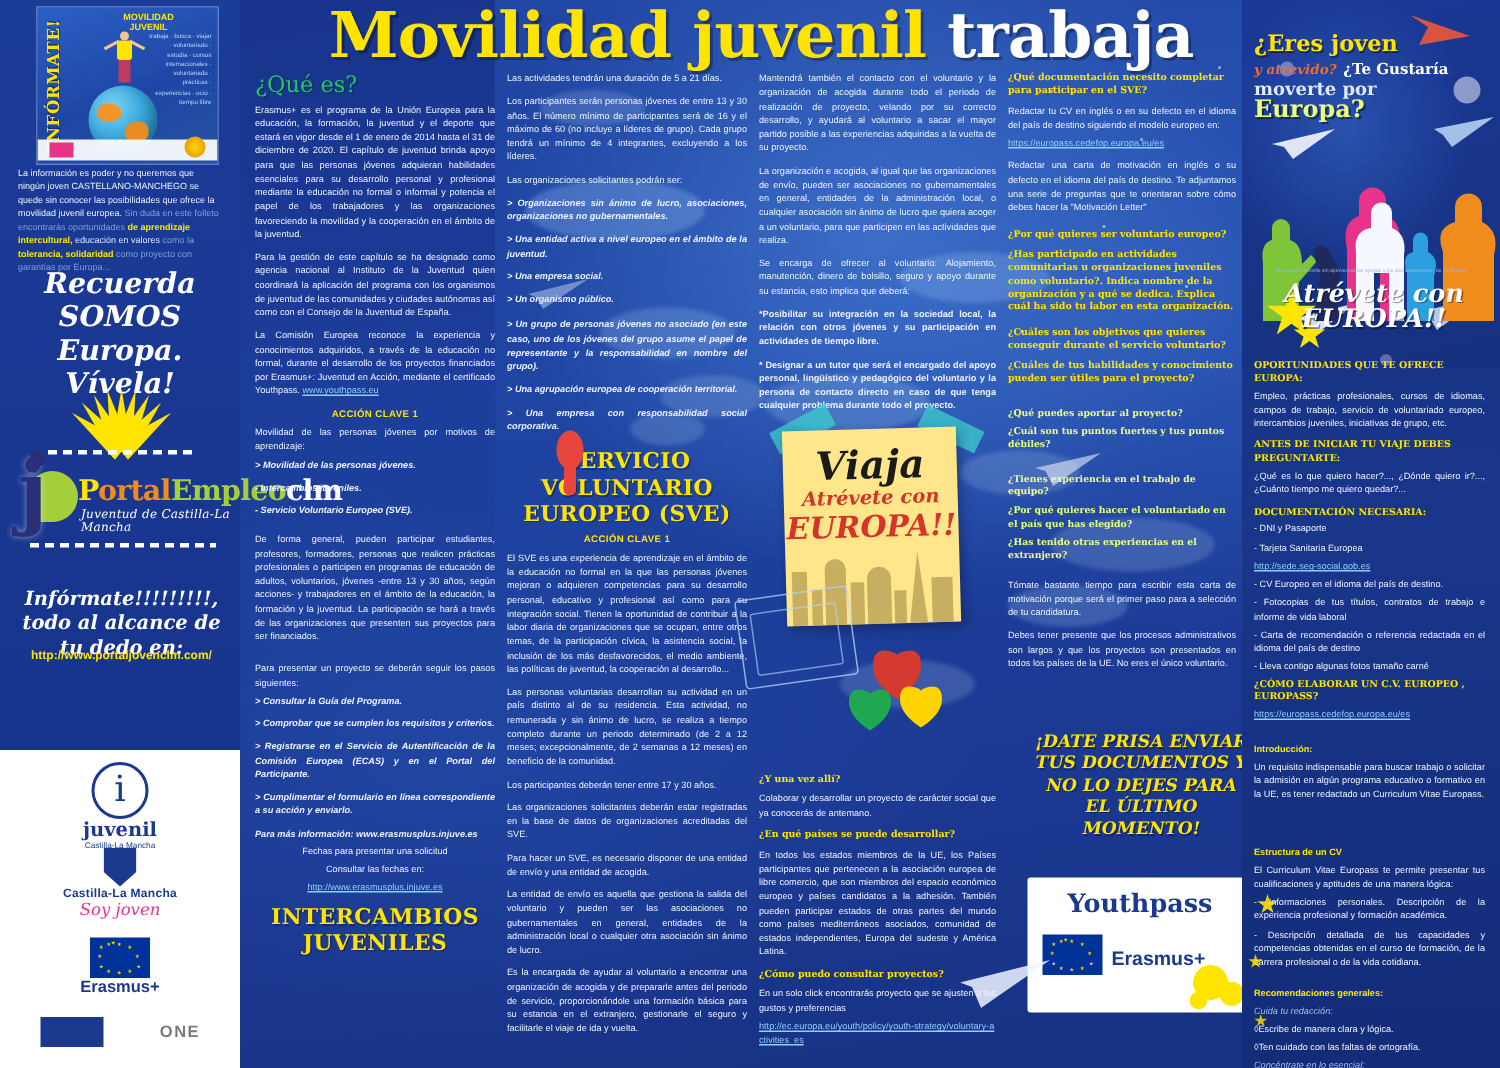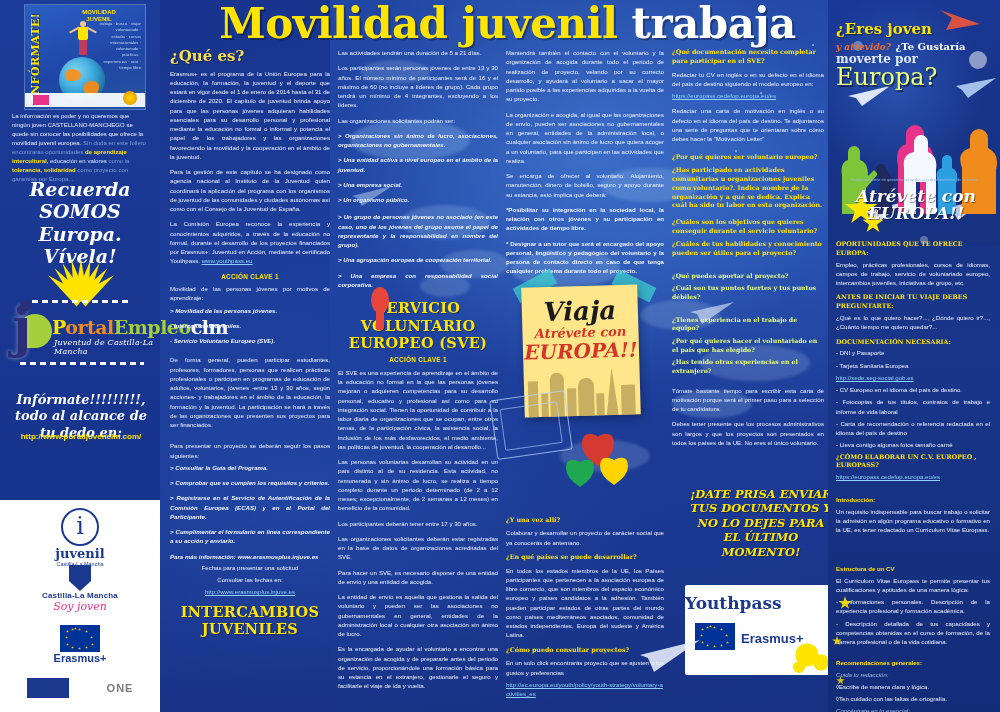--- a/index.html
+++ b/index.html
@@ -89,23 +89,23 @@
     position: absolute;
     font-size: 6.1px;
     line-height: 1.52;
     text-align: justify;
     color: #eef3ff;
   }
   .col p { margin: 0 0 6px 0; }
   .col p.tight { margin-bottom: 3px; }
 
   .h-yellow {
-    color: #fde047;
+    color: #22c55e;
     font-family: "DejaVu Serif", serif;
-    font-weight: 700;
+    font-weight: 400;
     font-size: 15px;
     line-height: 1.1;
     margin: 0 0 4px 0;
     text-shadow: 1px 1px 0 rgba(0,0,0,0.28);
   }
   .h-yellow.big { font-size: 16px; }
 
   .center-title {
     color: #ffe400;
     font-family: "DejaVu Serif", serif;
@@ -381,21 +381,21 @@
     font-size: 11.5px; line-height: 1.25; color: #ffe400;
     text-shadow: 1px 1px 0 rgba(0,0,0,0.35);
   }
 
   
   .ypbox {
     position: absolute; left: 685px; top: 585px; width: 150px; height: 90px;
     background: #ffffff; border-radius: 2px;
   }
   .yp-title {
-    position: absolute; left: 0; right: 0; top: 8px; 
+    position: absolute; left: 0; right: 0; top: 8px; text-align: center;
     font-family: "DejaVu Serif", serif; font-weight: 700; font-size: 17px; color: #1b3a8f;
   }
   .yp-flag {
     position: absolute; left: 10px; top: 38px; width: 40px; height: 27px; background: #003399;
   }
   .yp-eras {
     position: absolute; left: 56px; top: 46px;
     font-size: 13px; font-weight: 700; color: #1b3a8f;
   }
   .yp-splash {
@@ -414,21 +414,21 @@
     font-family: "DejaVu Serif", serif; font-weight: 700; font-size: 15px;
     color: #ffe400; text-shadow: 1px 1px 0 rgba(0,0,0,0.45);
   }
   .rt-l2 {
     font-family: "DejaVu Serif", serif; font-style: italic; font-weight: 700; font-size: 9px;
     color: #f06c2a;
   }
   .rt-l2b { font-family: "DejaVu Serif", serif; font-weight: 700; font-size: 10px; color: #ffffff; }
   .rt-l3 { font-family: "DejaVu Serif", serif; font-weight: 700; font-size: 12px; color: #dfe9ff; }
   .rt-l4 {
-    font-family: "DejaVu Serif", serif; font-weight: 400; font-size: 24px;
+    font-family: "DejaVu Serif", serif; font-weight: 700; font-size: 16px;
     color: #eaff7a; text-shadow: 1.5px 1.5px 0 rgba(0,0,0,0.45);
   }
   .rt-caption {
     position: absolute; left: 6px; right: 6px; top: 178px;
     font-size: 3.4px; color: #9db8e0; text-align: center;
   }
   .rt-atrevete {
     position: absolute; left: 10px; top: 188px; width: 156px;
     font-family: "DejaVu Serif", serif; font-style: italic; font-weight: 700;
     font-size: 17px; line-height: 1.0; text-align: center;

